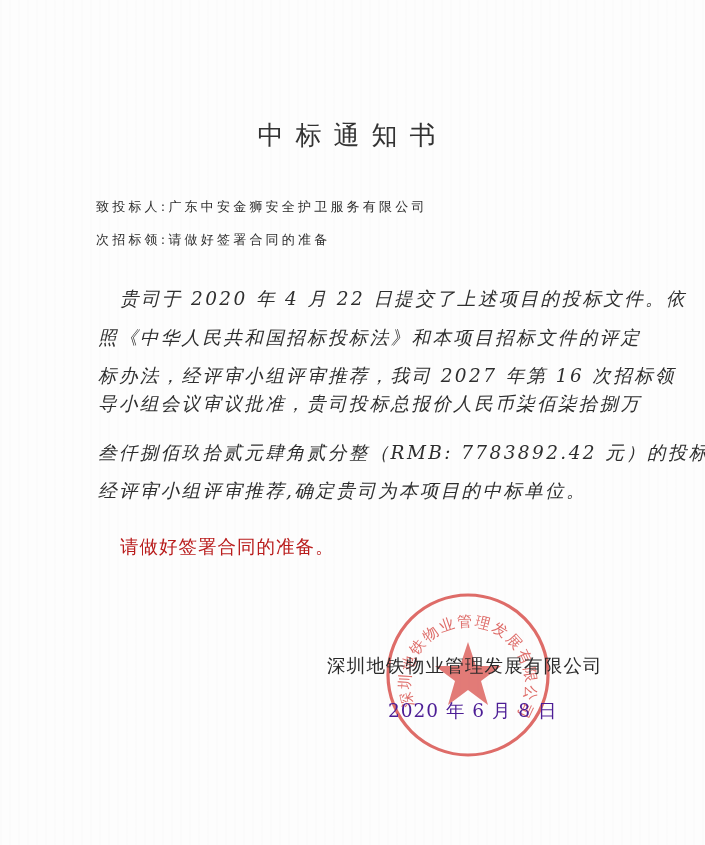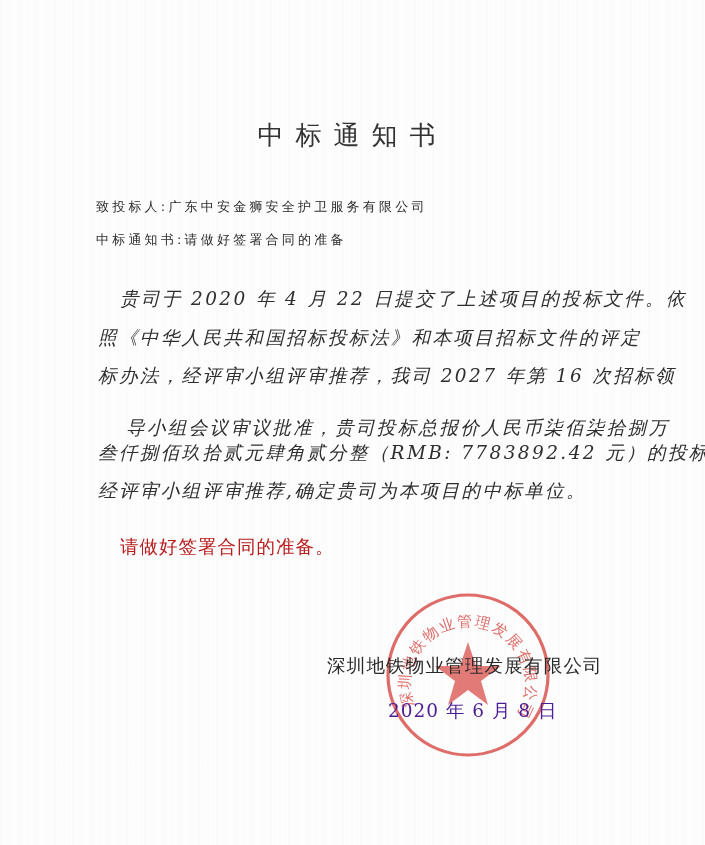--- a/index.html
+++ b/index.html
@@ -53,28 +53,28 @@
 <body>
 
 <div class="scan-stripes"></div>
 
 <div class="title" id="title-el">中标通知书</div>
 
 <div class="meta-line l1">
   <span>致投标人:</span><span>广东中安金狮安全护卫服务有限公司</span>
 </div>
 <div class="meta-line l2">
-  <span>中标通知书:</span><span>请做好签署合同的准备</span>
+  <span>次招标领:</span><span>请做好签署合同的准备</span>
 </div>
 
 <div class="body-text" style="top:286px;">
   <div class="body-line" style="top:0px; left:20px;">贵司于 2020 年 4 月 22 日提交了上述项目的投标文件。依</div>
   <div class="body-line" style="top:39px; left:-2px;">照《中华人民共和国招标投标法》和本项目招标文件的评定</div>
   <div class="body-line" style="top:77px; left:-2px;">标办法，经评审小组评审推荐，我司 2027 年第 16 次招标领</div>
-  <div class="body-line" style="top:129px; left:-2px;margin-left:28px;">导小组会议审议批准，贵司投标总报价人民币柒佰柒拾捌万</div>
+  <div class="body-line" style="top:105px; left:-2px;">导小组会议审议批准，贵司投标总报价人民币柒佰柒拾捌万</div>
   <div class="body-line" style="top:154px; left:-2px;">叁仟捌佰玖拾贰元肆角贰分整（RMB: 7783892.42 元）的投标</div>
   <div class="body-line" style="top:192px; left:-2px;">经评审小组评审推荐,确定贵司为本项目的中标单位。</div>
 </div>
 
 <div class="closing">请做好签署合同的准备。</div>
 
 <svg class="stamp" viewBox="0 0 170 170">
   <defs>
     <path id="stampArc" d="M 33 120 A 58 58 0 1 1 137 120"></path>
   </defs>

